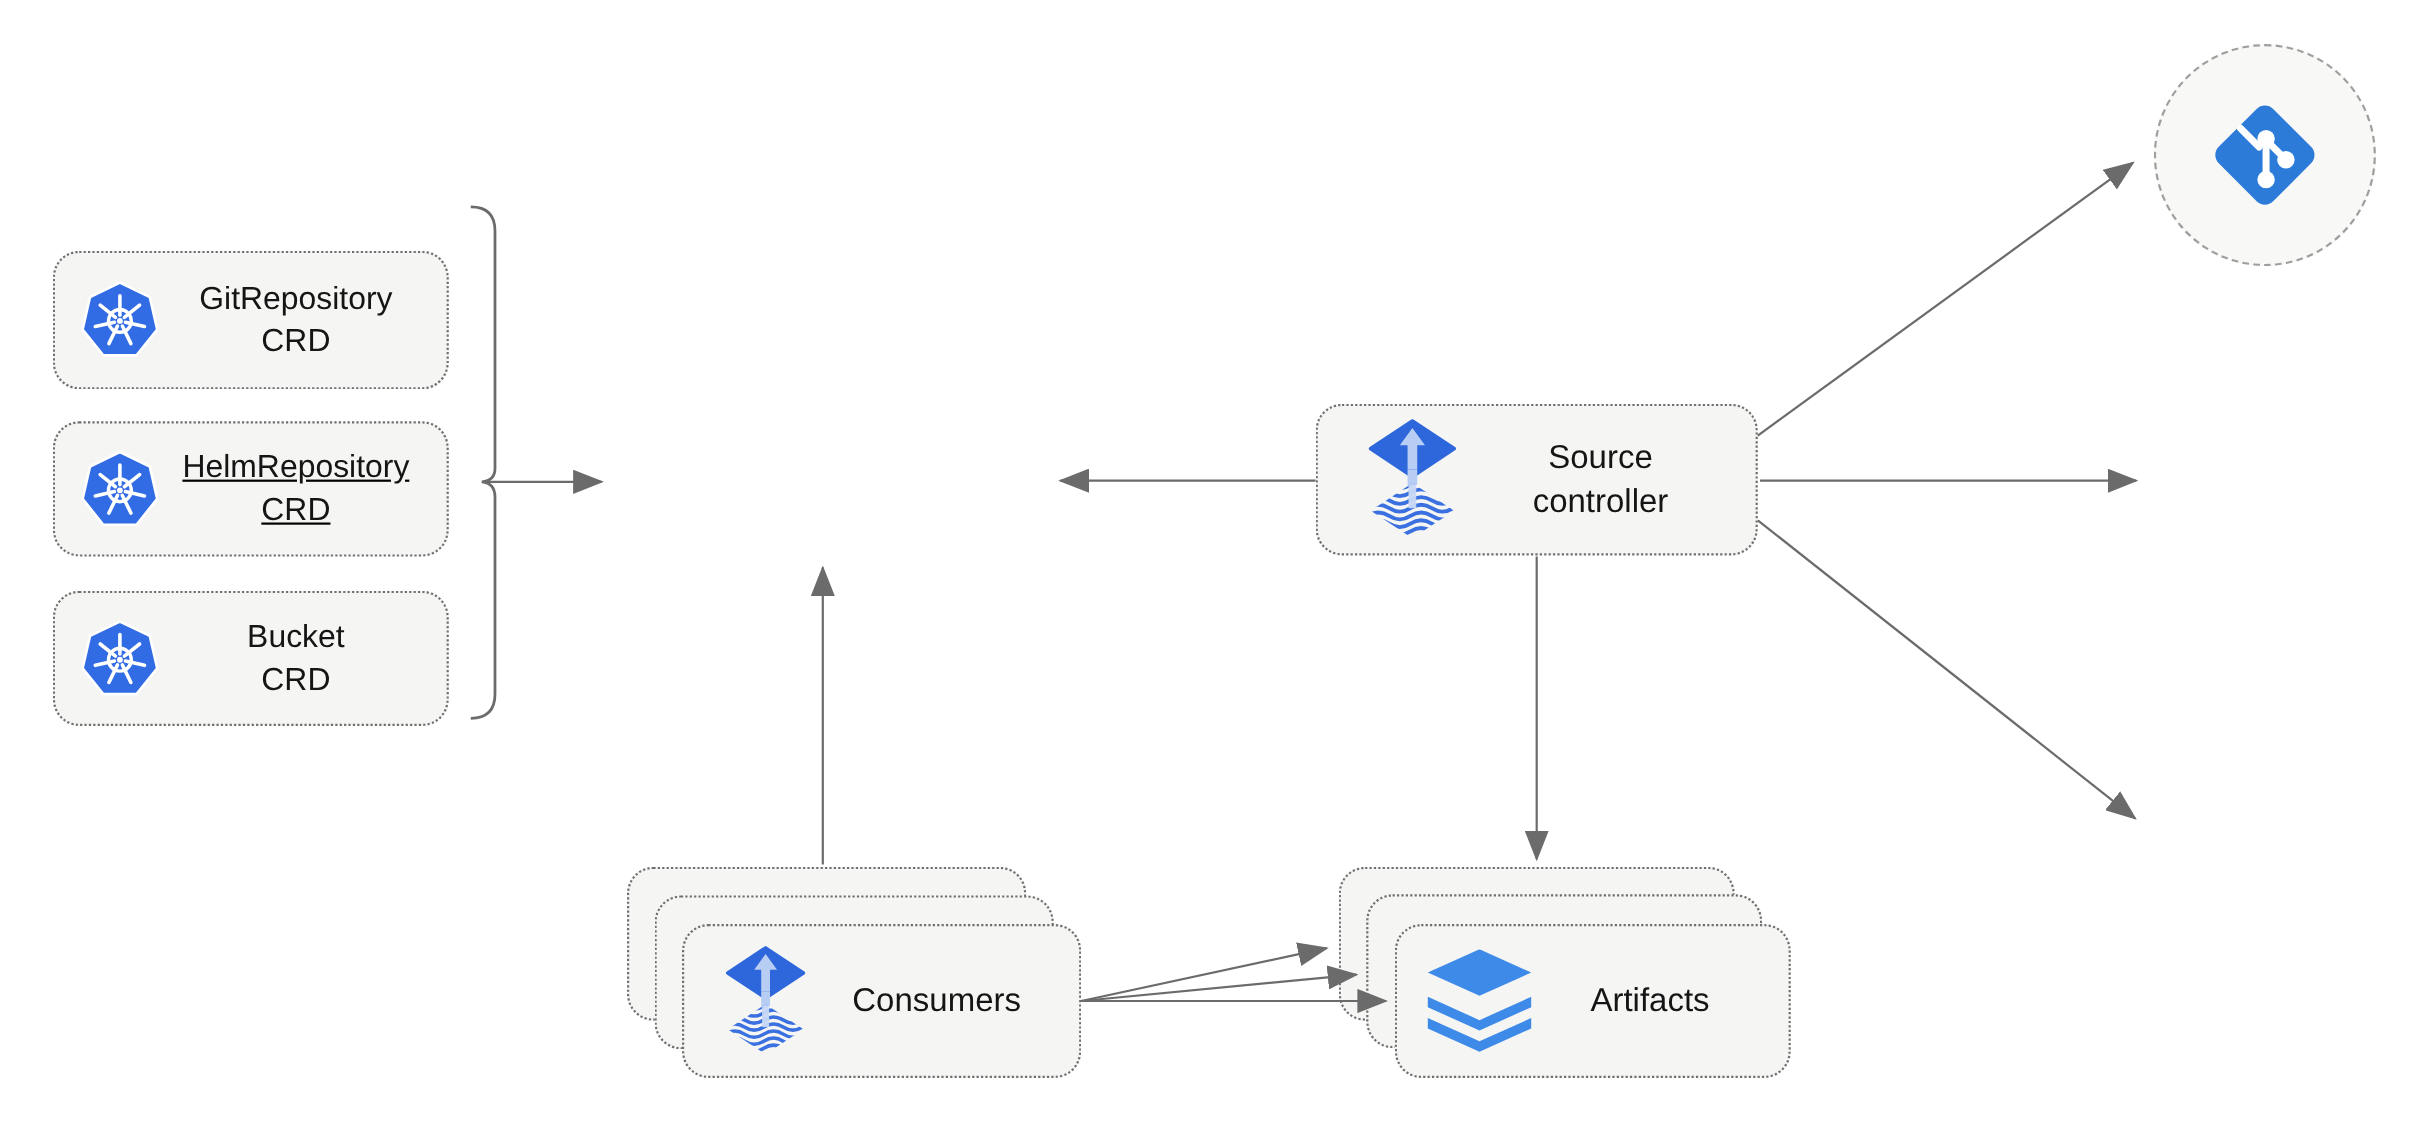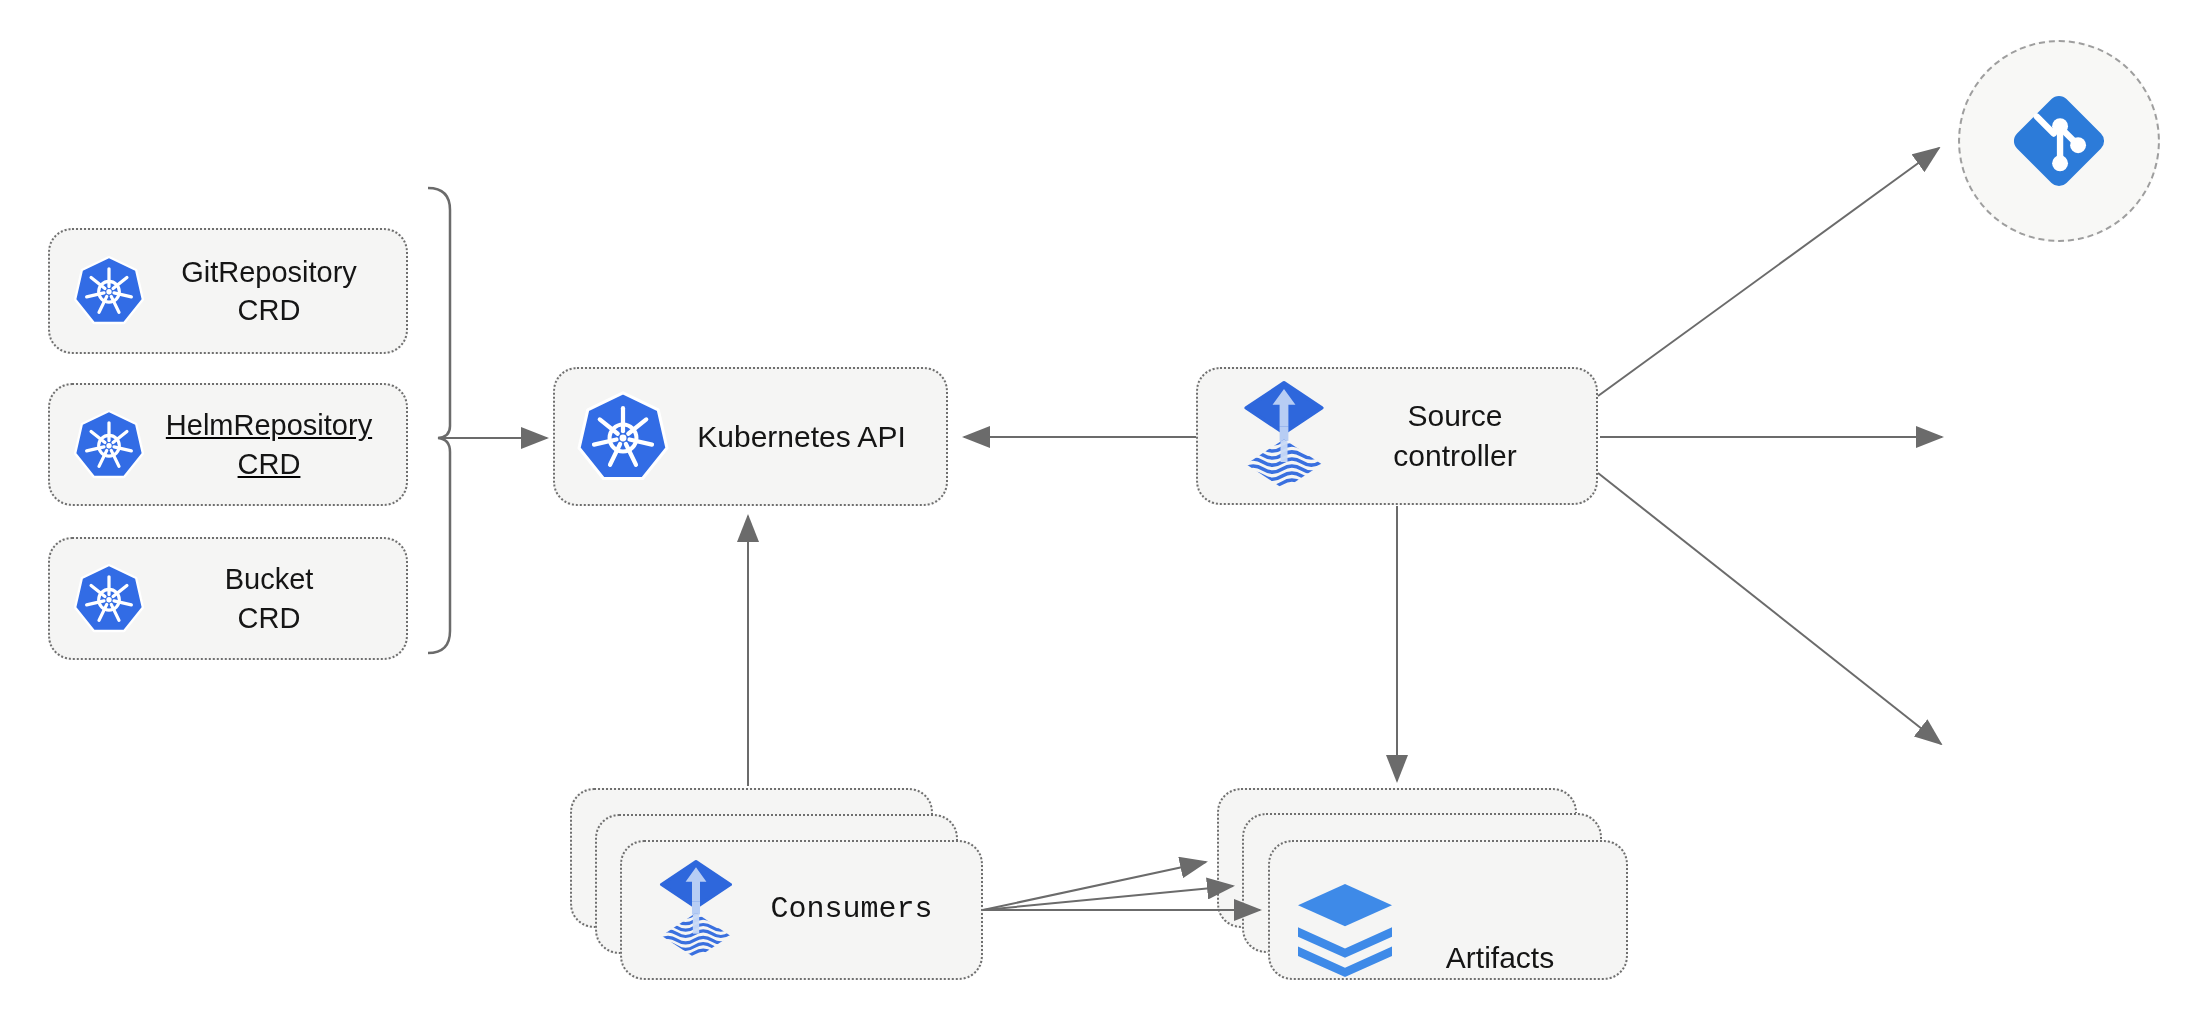--- a/index.html
+++ b/index.html
@@ -93,50 +93,44 @@
   </div>
 
   <div class="node" style="left:48px;top:537px;width:360px;height:123px;padding-left:22px;">
     <svg class="icon-svg" width="74" height="74">
         <use href="#k8s-logo"></use>
       </svg>
     <div class="node-label">Bucket
 CRD</div>
   </div>
 
-  <div class="node" style="left:553px;top:367px;width:395px;height:139px;padding-left:20px;">
-    <svg class="icon-svg" width="96" height="96">
-        <use href="#k8s-logo"></use>
-      </svg>
-    <div class="node-label big-label">Kubernetes API</div>
-  </div>
 
   <div class="node" style="left:1196px;top:367px;width:402px;height:138px;padding-left:42px;">
     <svg class="icon-svg" width="88" height="111">
         <use href="#flux-logo"></use>
       </svg>
     <div class="node-label big-label">Source
 controller</div>
   </div>
 
   <div class="stack" style="left:570px;top:788px;width:414px;height:193px;">
     <div class="stack-layer" style="left:0;top:0;"></div>
     <div class="stack-layer" style="left:25px;top:26px;"></div>
-    <div class="stack-layer" style="left:50px;top:52px;padding-left:34px;font-family:Liberation Mono, monospace;">
+    <div class="stack-layer" style="left:50px;top:52px;padding-left:34px;">
       <svg class="icon-svg" width="80" height="101">
           <use href="#flux-logo"></use>
         </svg>
       <div class="node-label big-label">Consumers</div>
     </div>
   </div>
 
   <div class="stack" style="left:1217px;top:788px;width:412px;height:193px;">
     <div class="stack-layer" style="left:0;top:0;width:360px;"></div>
     <div class="stack-layer" style="left:25px;top:25px;width:360px;"></div>
-    <div class="stack-layer" style="left:51px;top:52px;width:360px;padding-left:26px;align-items:flex-end;">
+    <div class="stack-layer" style="left:51px;top:52px;width:360px;padding-left:26px;">
       <svg class="icon-svg" width="98" height="94" viewBox="0 0 100 100">
         <g fill="#3E8AE8">
           <path d="M50 0 L100 22.5 L50 45 L0 22.5 Z"></path>
           <path d="M0 46 L50 68.5 L100 46 L100 56 L50 78.5 L0 56 Z"></path>
           <path d="M0 66.5 L50 89 L100 66.5 L100 76.5 L50 99 L0 76.5 Z"></path>
         </g>
       </svg>
       <div class="node-label big-label" style="padding-right:20px;">Artifacts</div>
     </div>
   </div>

